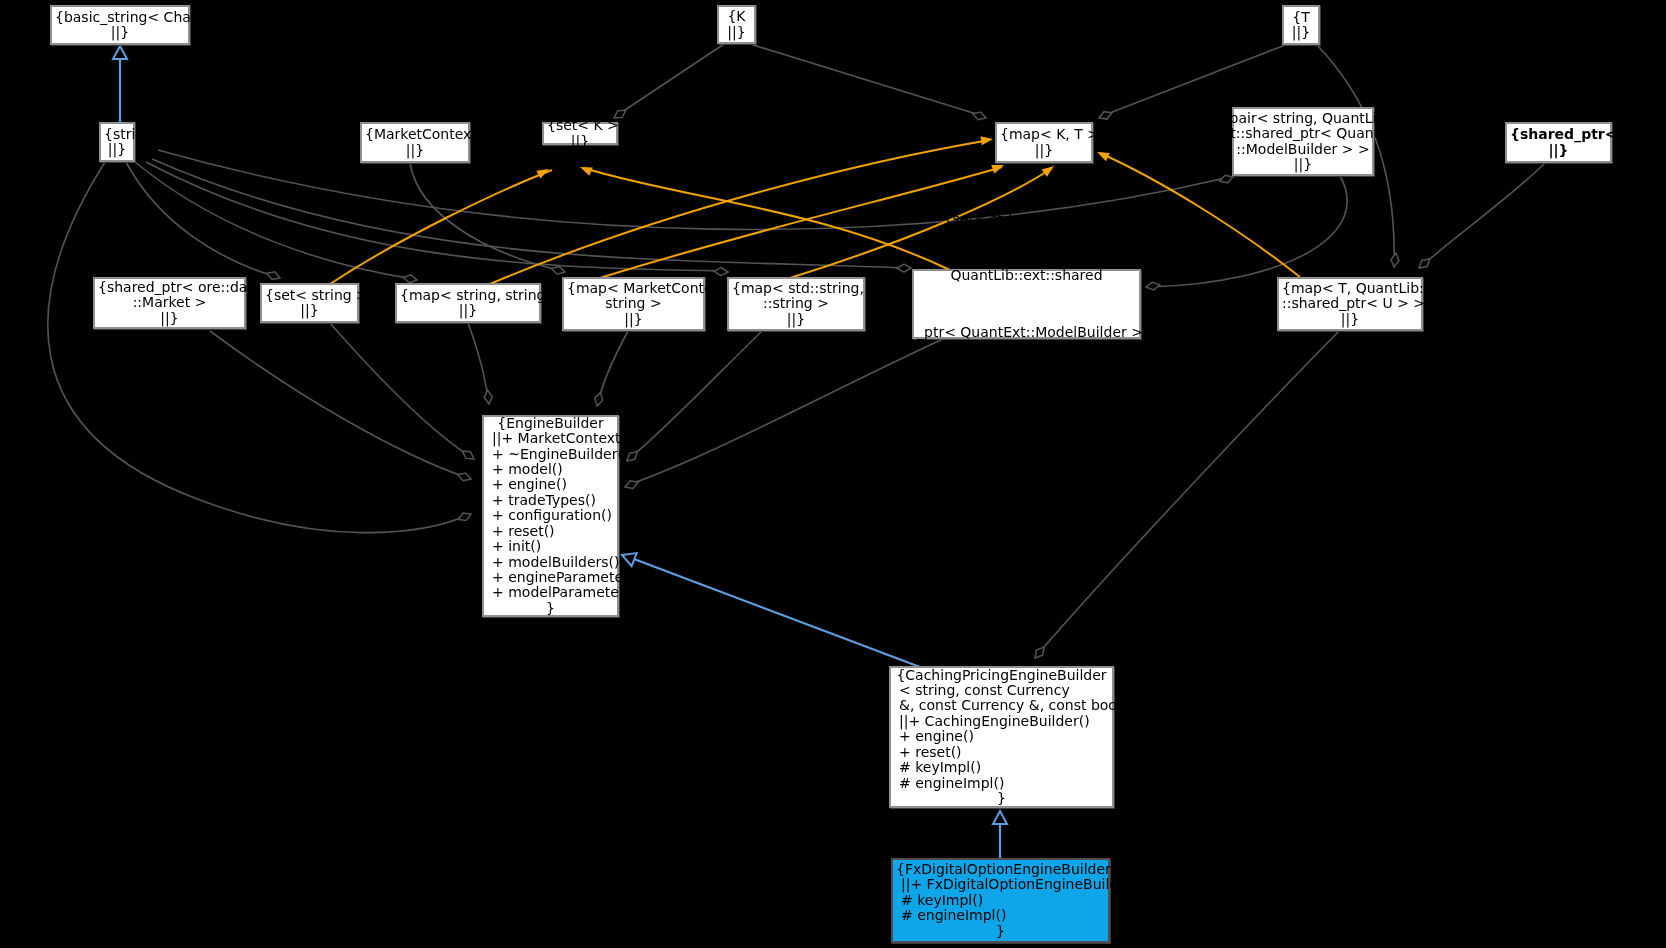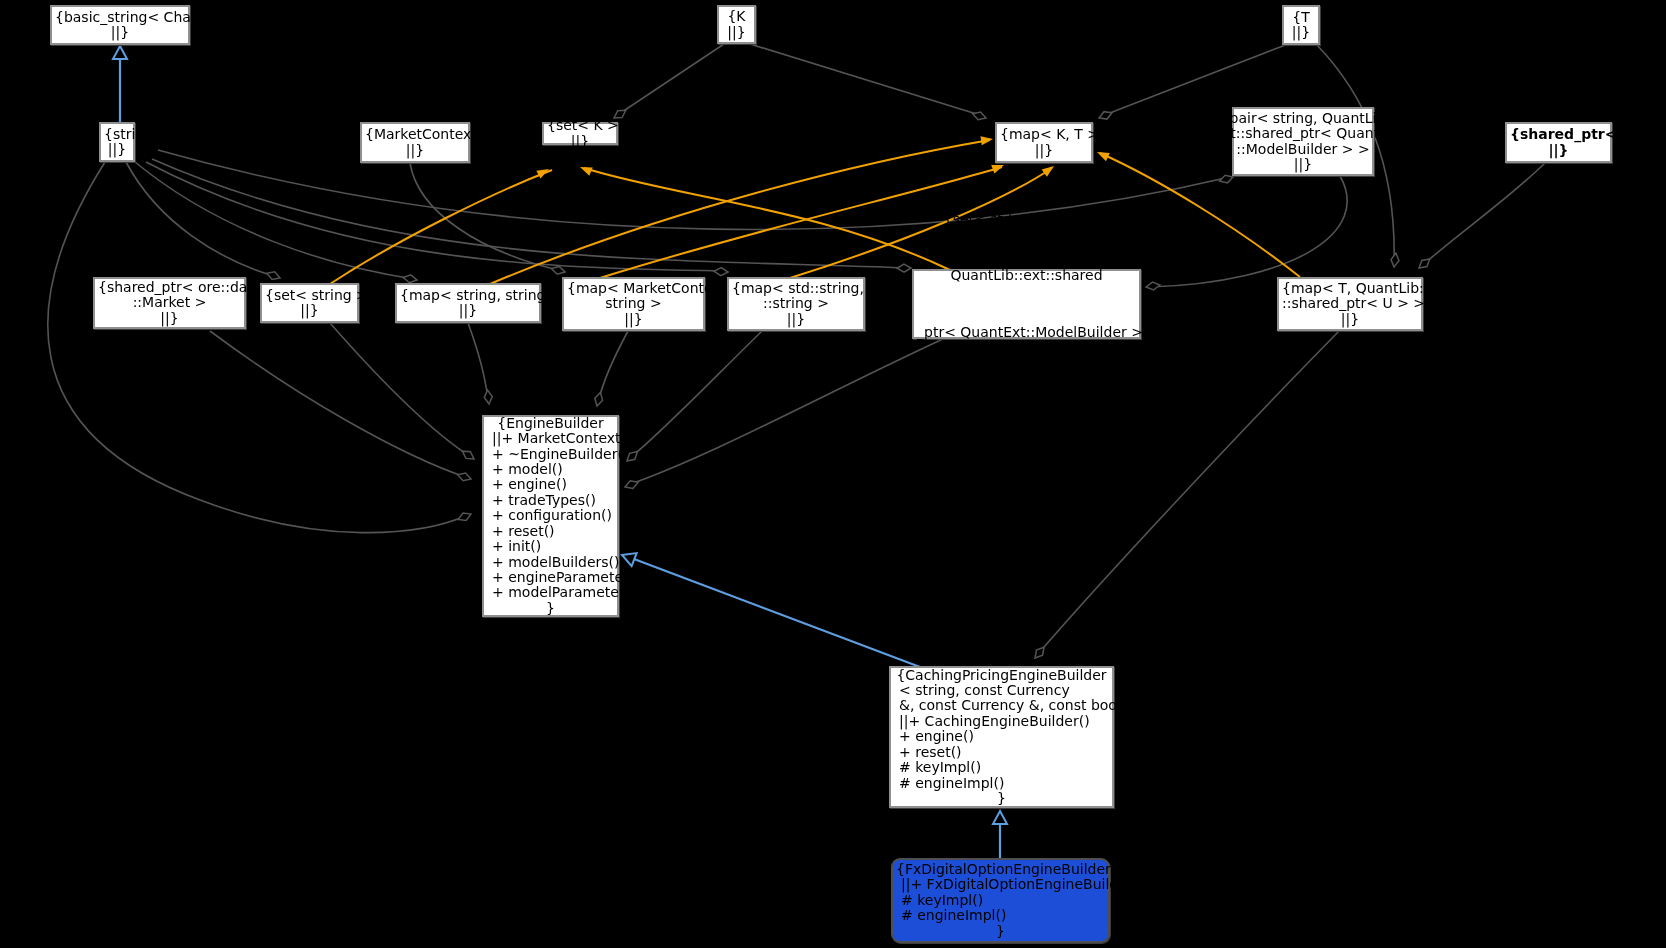--- a/index.html
+++ b/index.html
@@ -11,21 +11,21 @@
   .node {
     position:absolute; background:#ffffff; border:2px solid #8f8f8f;
     box-sizing:border-box; display:flex; flex-direction:column; justify-content:center;
     font-size:14px; line-height:15.4px; color:#000; padding:1px 3px;
     box-shadow:1px 1px 0 #3c3c3c;
   }
   .node.type .node-line { text-align:center; white-space:nowrap; }
   .node.class .node-line { text-align:left; white-space:nowrap; padding-left:5px; }
   .node.class .node-line:first-child,
   .node.class .node-line:last-child { text-align:center; padding-left:0; }
-  .node.highlight { background:#1d4ed8; border-color:#4f4f4f;border-radius:9px; }
+  .node.highlight { background:#0ea5e9; border-color:#4f4f4f; }
 </style>
 </head>
 <body>
 
 <div id="stage">
 
   <svg id="edges" viewBox="0 0 1666 948" xmlns="http://www.w3.org/2000/svg">
 
     <g stroke="#545454" stroke-width="1.6" fill="none">
       <path d="M 724,44 L 616,116"></path>

